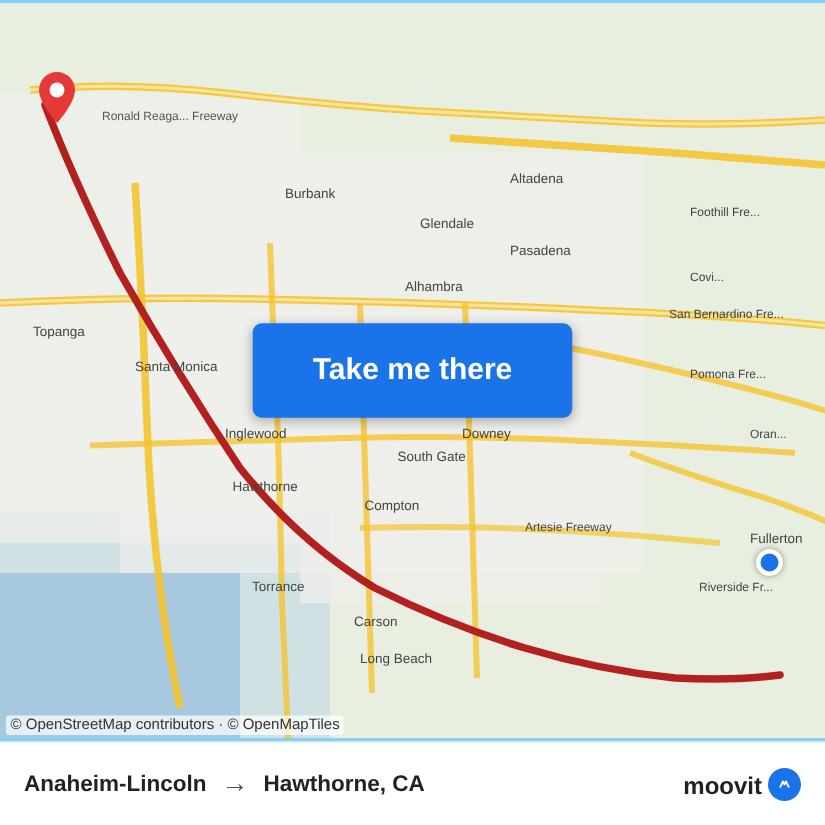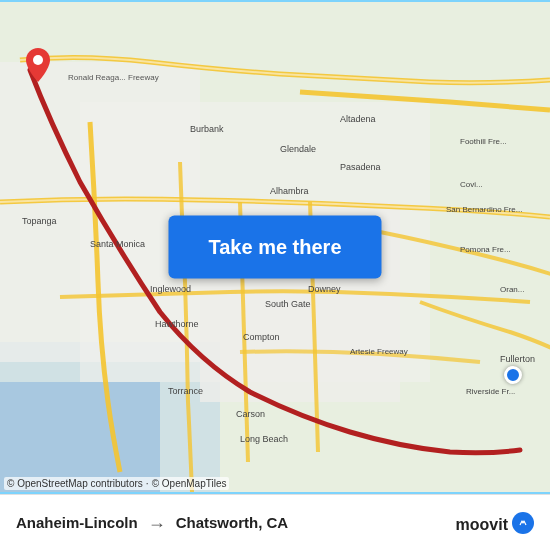--- a/index.html
+++ b/index.html
@@ -234,21 +234,21 @@
     <div id="map-attribution">
       <span>© OpenStreetMap contributors · © OpenMapTiles</span>
     </div>
 
   </div>
 
   <div id="footer">
     <div id="footer-left">
       <span id="origin-label">Anaheim-Lincoln</span>
       <span id="arrow-icon">→</span>
-      <span id="dest-label">Chatsworth, CA</span>
+      <span id="dest-label">Hawthorne, CA</span>
     </div>
     <div id="moovit-logo">
       <span class="moovit-text">moovit</span>
       <div class="moovit-dot">
         <svg width="12" height="12" viewBox="0 0 12 12">
           <circle cx="6" cy="6" r="5" fill="#1a73e8"></circle>
           <path d="M3 8 L5 4 L6 6 L7 4 L9 8" stroke="white" stroke-width="1.2" fill="none" stroke-linejoin="round"></path>
         </svg>
       </div>
     </div>

